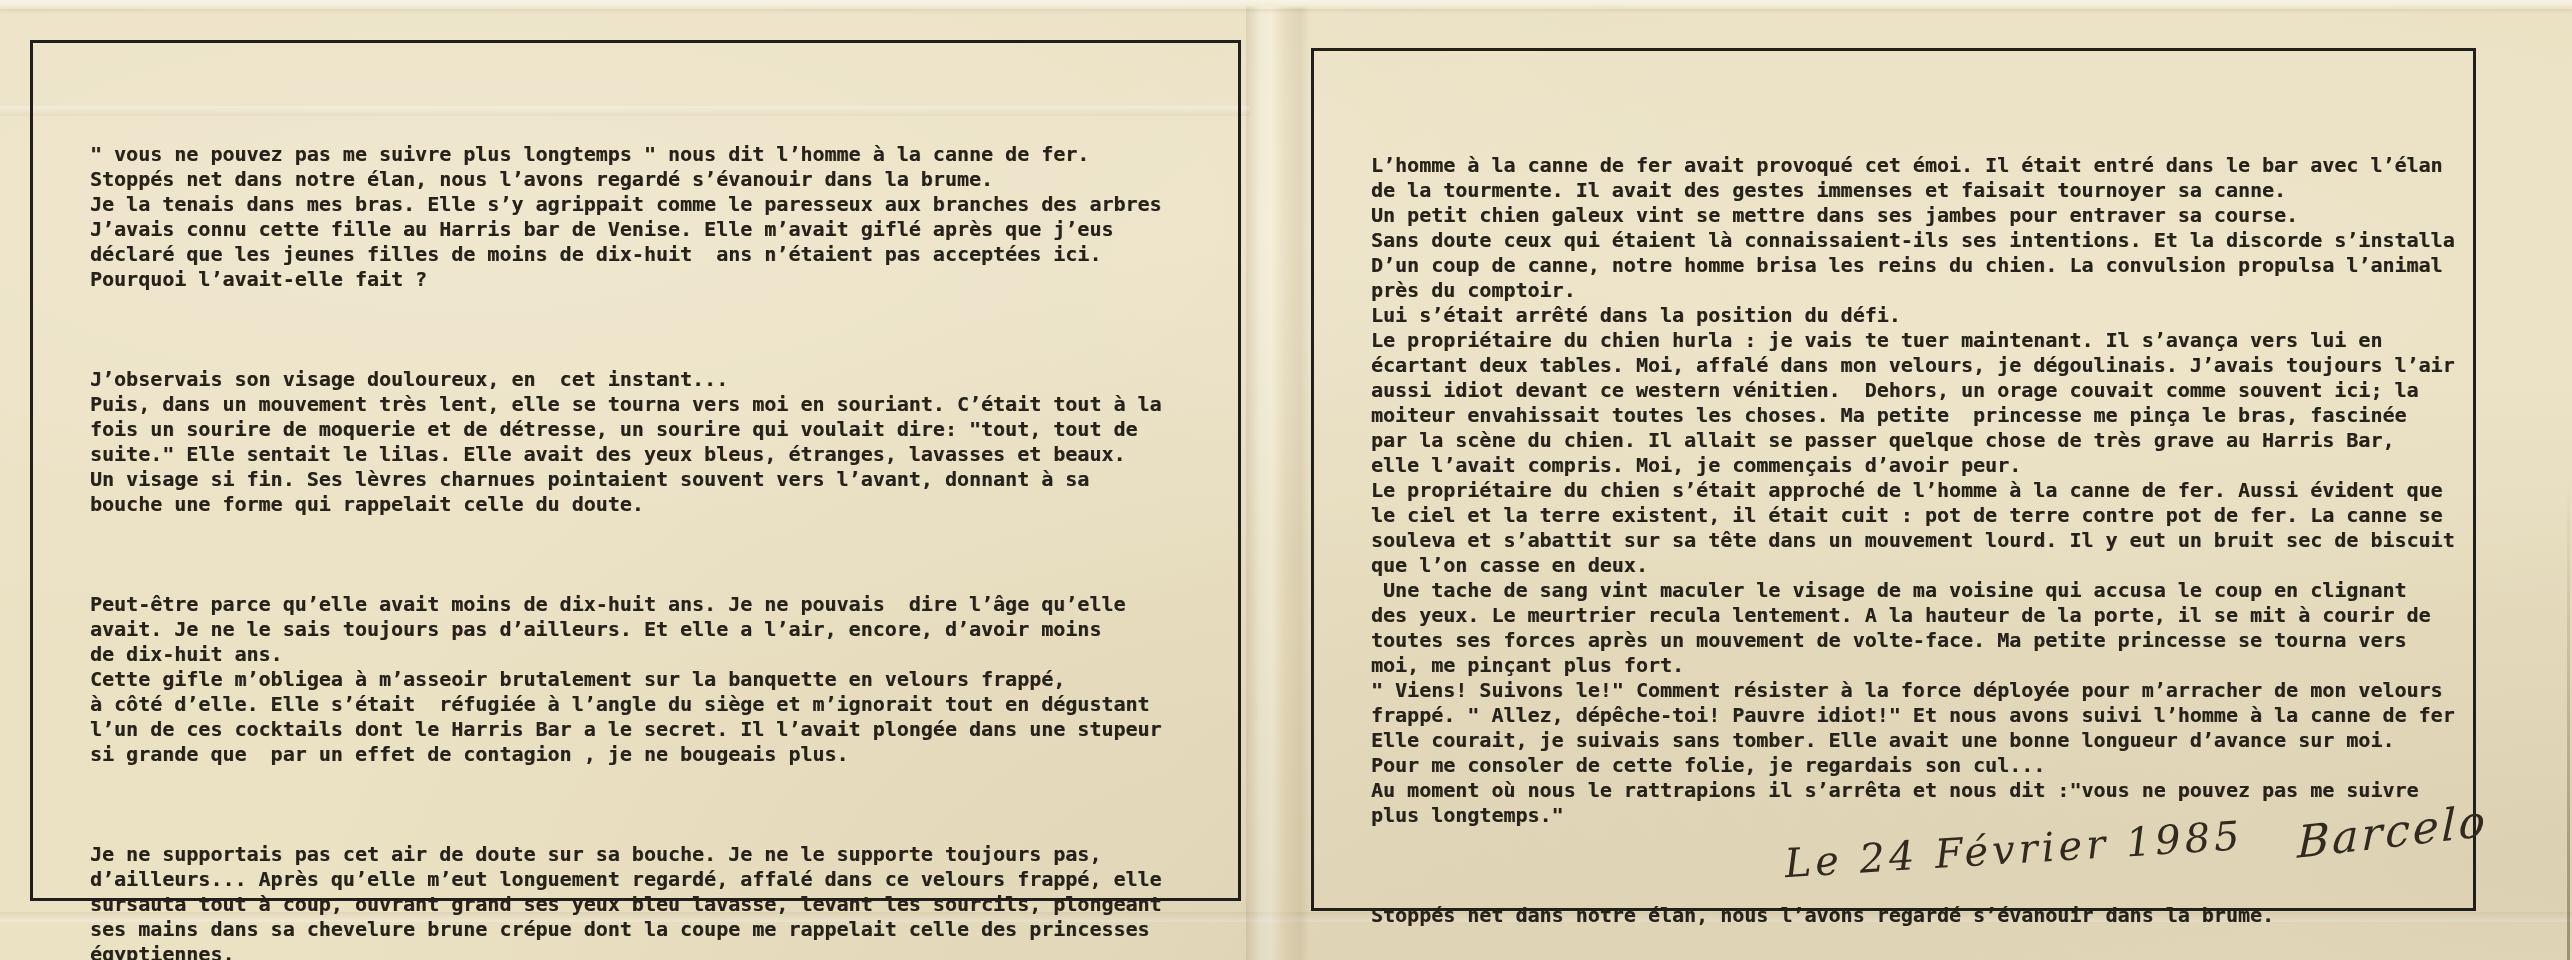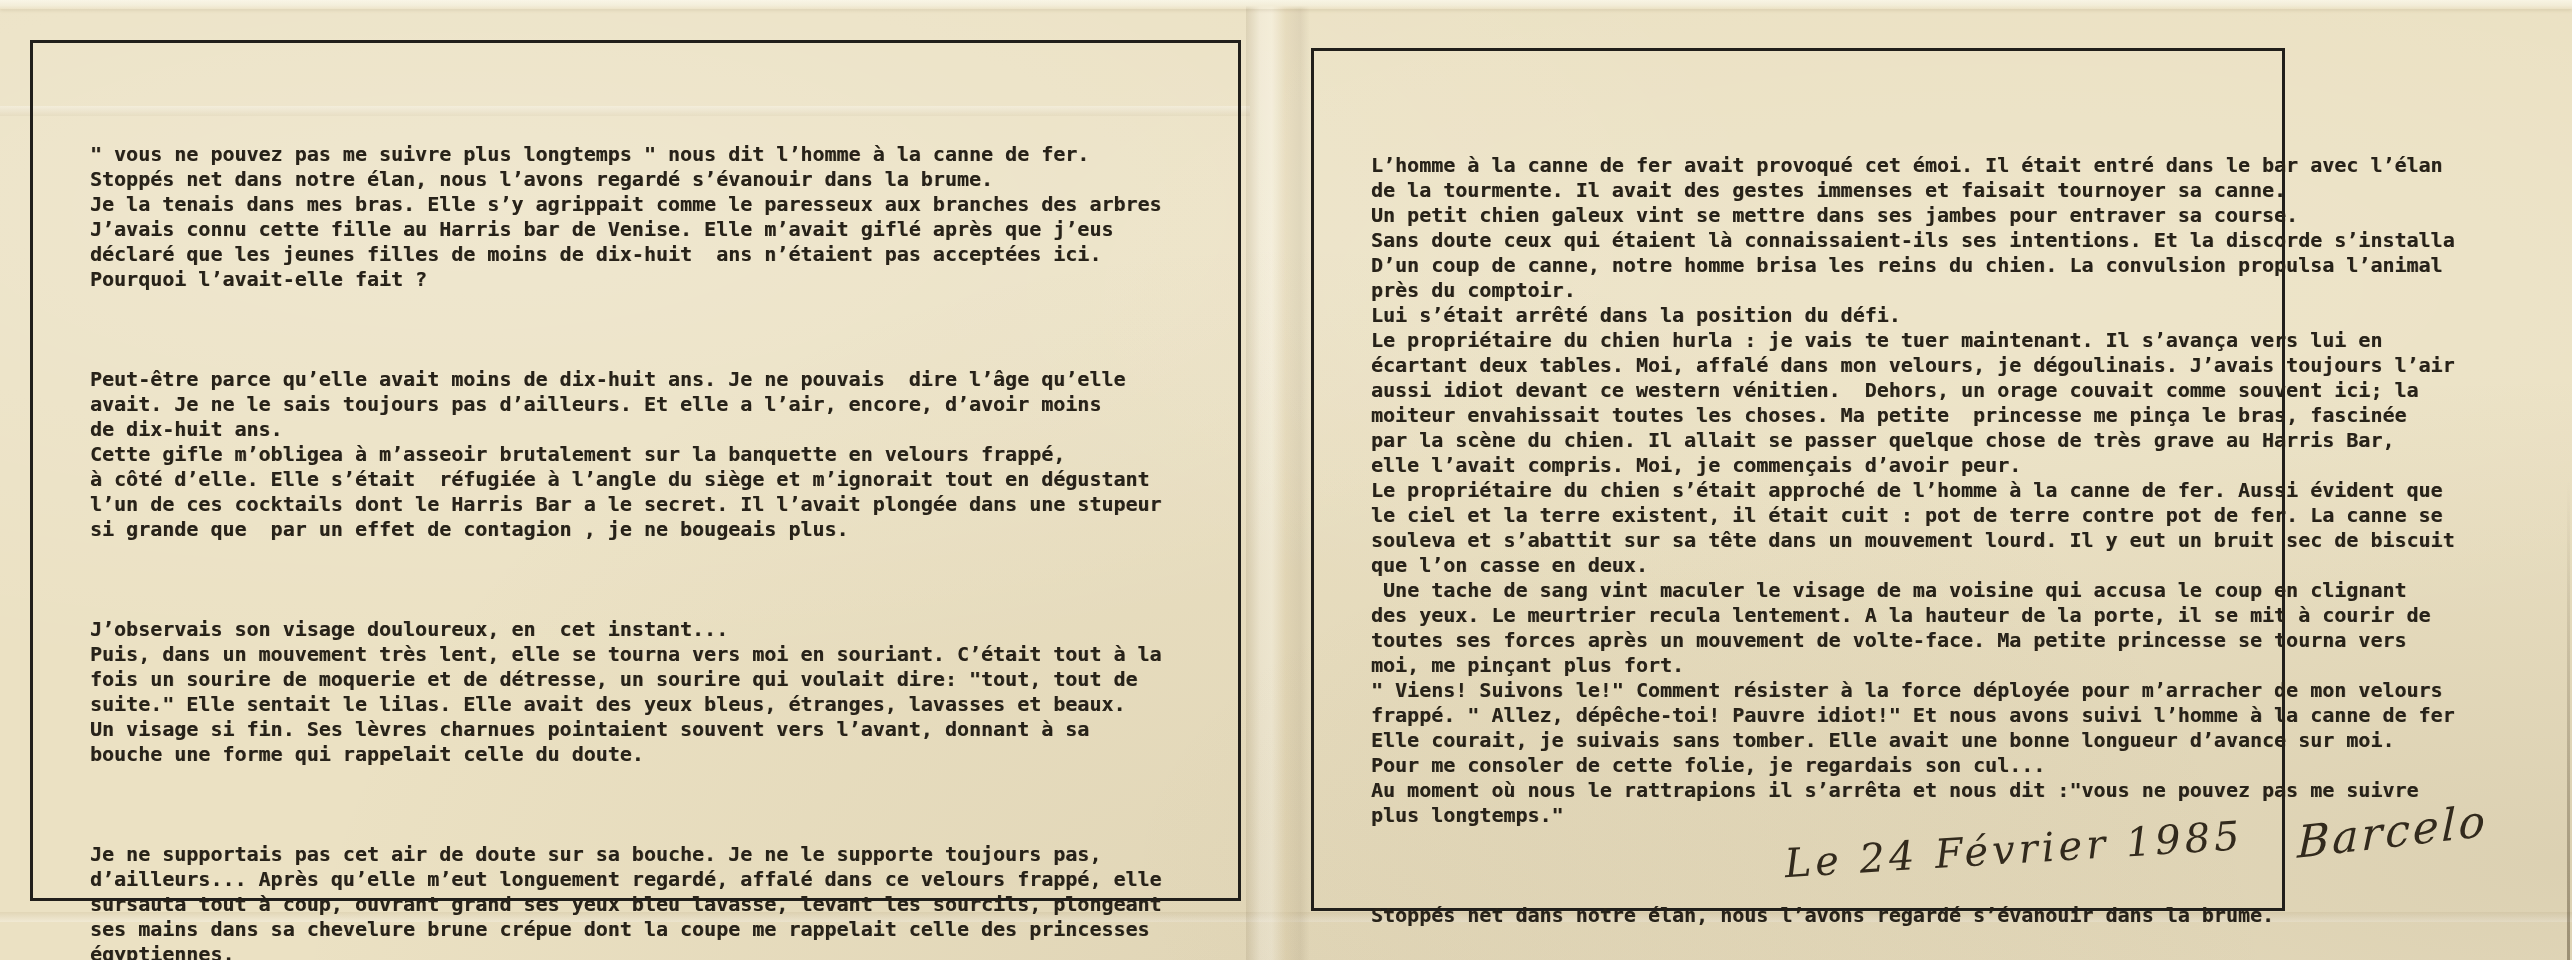--- a/index.html
+++ b/index.html
@@ -52,21 +52,21 @@
     background: linear-gradient(180deg, rgba(70,58,36,0.0), rgba(70,58,36,0.45));
     z-index: 4;
   }
   .page-frame {
     position: absolute;
     border: 3px solid #211f1b;
     box-sizing: border-box;
     z-index: 6;
   }
   .frame-left  { left: 30px;   top: 40px; width: 1211px; height: 861px; }
-  .frame-right { left: 1311px; top: 48px; width: 974px; height: 863px; }
+  .frame-right { left: 1311px; top: 48px; width: 1165px; height: 863px; }
   .typewritten {
     position: absolute;
     font-size: 20px;
     line-height: 25px;
     font-weight: bold;
     color: #272219;
     white-space: pre-wrap;
     letter-spacing: 0px;
     text-shadow: 0.4px 0.4px 0 rgba(45,36,24,0.45);
   }
@@ -111,33 +111,33 @@
   <div class="right-page-edge"></div>
 
   <div class="page-frame frame-left">
     <div class="typewritten text-left">
       <p>" vous ne pouvez pas me suivre plus longtemps " nous dit l’homme à la canne de fer.
 Stoppés net dans notre élan, nous l’avons regardé s’évanouir dans la brume.
 Je la tenais dans mes bras. Elle s’y agrippait comme le paresseux aux branches des arbres
 J’avais connu cette fille au Harris bar de Venise. Elle m’avait giflé après que j’eus
 déclaré que les jeunes filles de moins de dix-huit  ans n’étaient pas acceptées ici.
 Pourquoi l’avait-elle fait ?</p>
+      <p>J’observais son visage douloureux, en  cet instant...
+Puis, dans un mouvement très lent, elle se tourna vers moi en souriant. C’était tout à la
+fois un sourire de moquerie et de détresse, un sourire qui voulait dire: "tout, tout de
+suite." Elle sentait le lilas. Elle avait des yeux bleus, étranges, lavasses et beaux.
+Un visage si fin. Ses lèvres charnues pointaient souvent vers l’avant, donnant à sa
+bouche une forme qui rappelait celle du doute.</p>
       <p>Peut-être parce qu’elle avait moins de dix-huit ans. Je ne pouvais  dire l’âge qu’elle
 avait. Je ne le sais toujours pas d’ailleurs. Et elle a l’air, encore, d’avoir moins
 de dix-huit ans.
 Cette gifle m’obligea à m’asseoir brutalement sur la banquette en velours frappé,
 à côté d’elle. Elle s’était  réfugiée à l’angle du siège et m’ignorait tout en dégustant
 l’un de ces cocktails dont le Harris Bar a le secret. Il l’avait plongée dans une stupeur
 si grande que  par un effet de contagion , je ne bougeais plus.</p>
-      <p>J’observais son visage douloureux, en  cet instant...
-Puis, dans un mouvement très lent, elle se tourna vers moi en souriant. C’était tout à la
-fois un sourire de moquerie et de détresse, un sourire qui voulait dire: "tout, tout de
-suite." Elle sentait le lilas. Elle avait des yeux bleus, étranges, lavasses et beaux.
-Un visage si fin. Ses lèvres charnues pointaient souvent vers l’avant, donnant à sa
-bouche une forme qui rappelait celle du doute.</p>
       <p>Je ne supportais pas cet air de doute sur sa bouche. Je ne le supporte toujours pas,
 d’ailleurs... Après qu’elle m’eut longuement regardé, affalé dans ce velours frappé, elle
 sursauta tout à coup, ouvrant grand ses yeux bleu lavasse, levant les sourcils, plongeant
 ses mains dans sa chevelure brune crépue dont la coupe me rappelait celle des princesses
 égyptiennes.
 Elle se mit à gémir dans cette posture : Hiii !
 Petits cris. Petits cris.
 J’avais l’air d’un pauvre idiot à côté de cette fille surnaturelle.</p>
     </div>
   </div>

